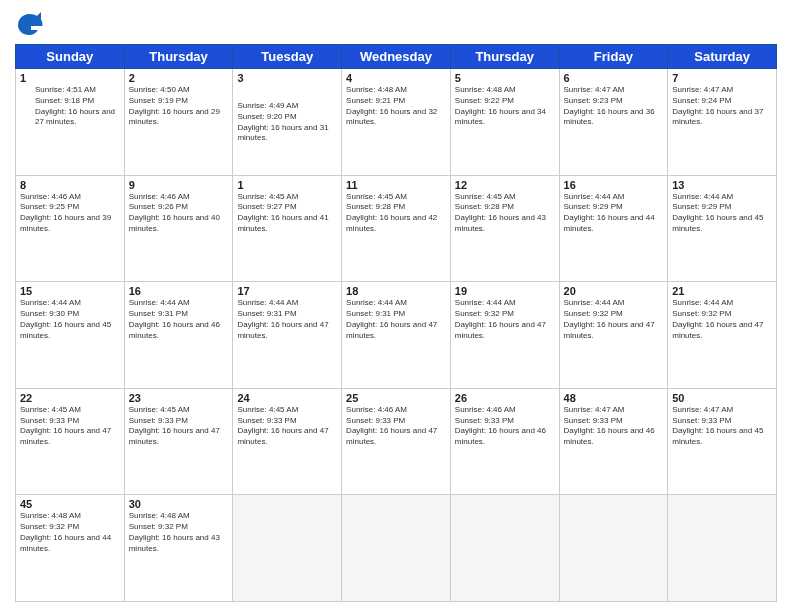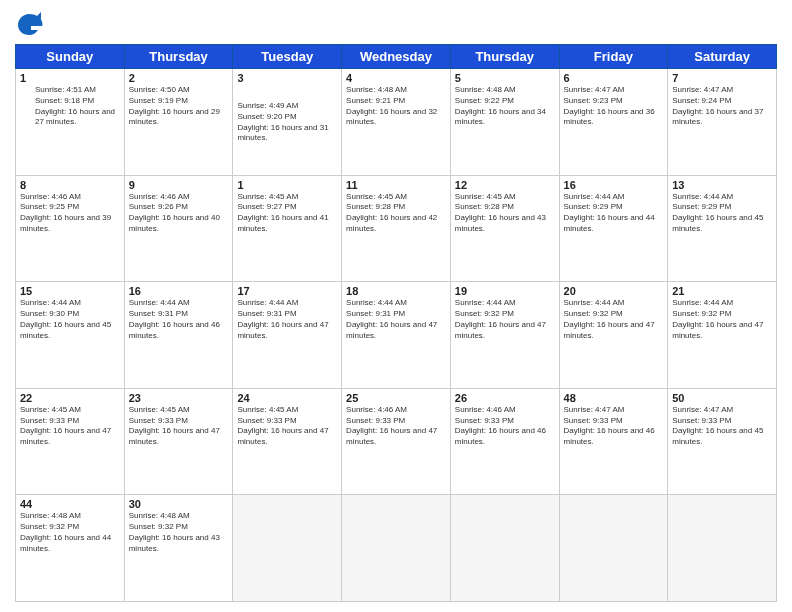--- a/index.html
+++ b/index.html
@@ -299,21 +299,21 @@
           </td>
           <td>
             <span class="day-num">50</span>
             <div class="cell-text" style="white-space: pre-line;">Sunrise: 4:47 AM
 Sunset: 9:33 PM
 Daylight: 16 hours and 45 minutes.</div>
           </td>
         </tr>
         <tr>
           <td>
-            <span class="day-num">44</span>
+            <span class="day-num">45</span>
             <div class="cell-text" style="white-space: pre-line;">Sunrise: 4:48 AM
 Sunset: 9:32 PM
 Daylight: 16 hours and 44 minutes.</div>
           </td>
           <td>
             <span class="day-num">30</span>
             <div class="cell-text" style="white-space: pre-line;">Sunrise: 4:48 AM
 Sunset: 9:32 PM
 Daylight: 16 hours and 43 minutes.</div>
           </td>

